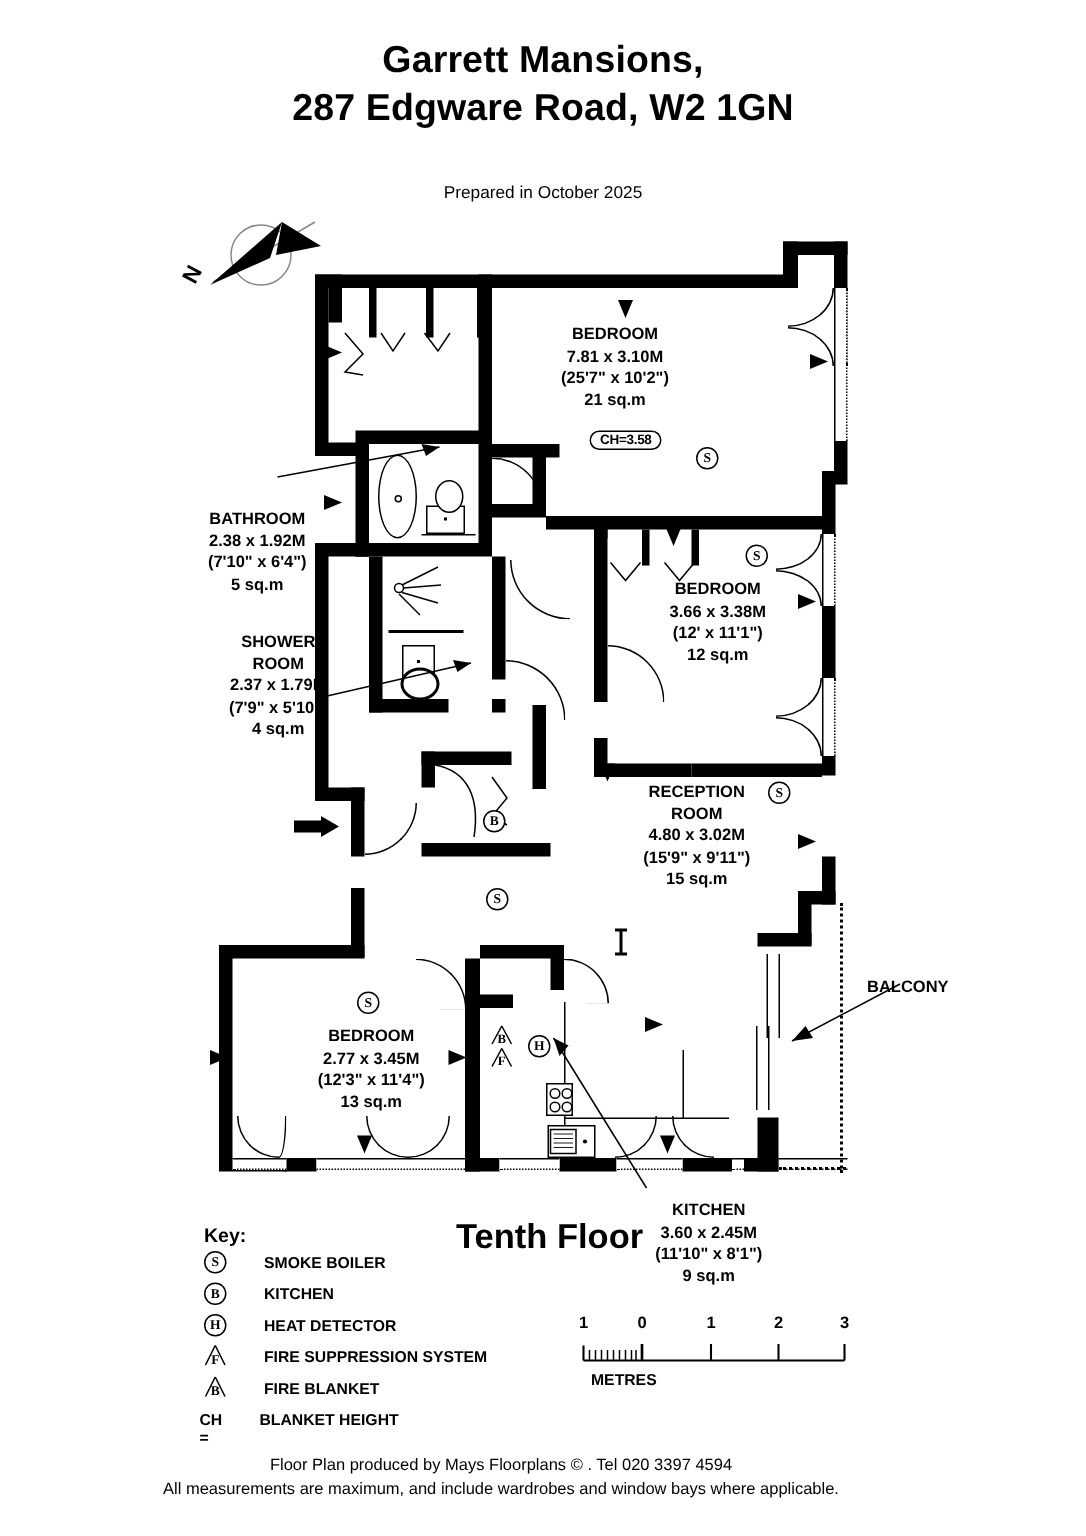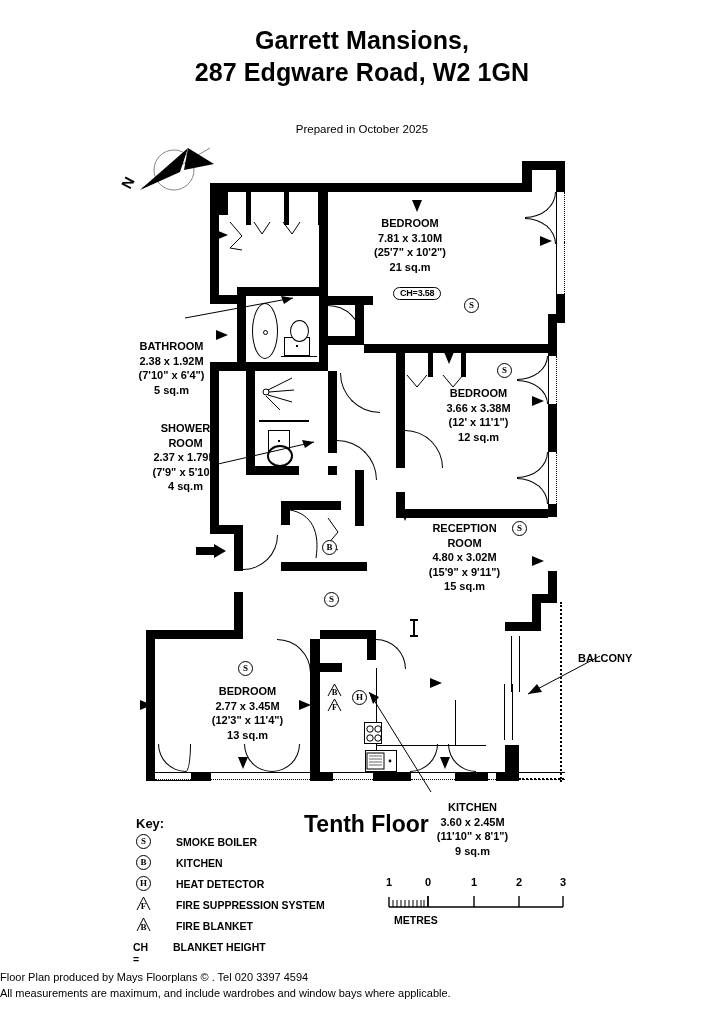--- a/index.html
+++ b/index.html
@@ -51,21 +51,21 @@
   .key-row{position:absolute;height:17px;}
   .key-row .kl{position:absolute;left:40px;top:2px;font-size:10.5px;font-weight:bold;white-space:nowrap;}
   .key-ch{position:absolute;font-size:10.5px;font-weight:bold;}
 
   
   .scale-wrap{position:absolute;}
   .scale-num{position:absolute;font-size:11px;font-weight:bold;text-align:center;width:18px;}
   .scale-metres{position:absolute;font-size:10.5px;font-weight:bold;}
 
   
-  .footer{position:absolute;left:0;width:668px;text-align:left;font-size:11px;line-height:1.45;}
+  .footer{position:absolute;left:0;width:668px;text-align:center;font-size:11px;line-height:1.45;}
 
   .fixture{position:absolute;border:1px solid #000;box-sizing:border-box;background:#fff;}
   .oval{position:absolute;border:1px solid #000;border-radius:50%;box-sizing:border-box;background:#fff;}
 </style>
 </head>
 <body>
 
 <div class="page">
 
   <div class="title">

